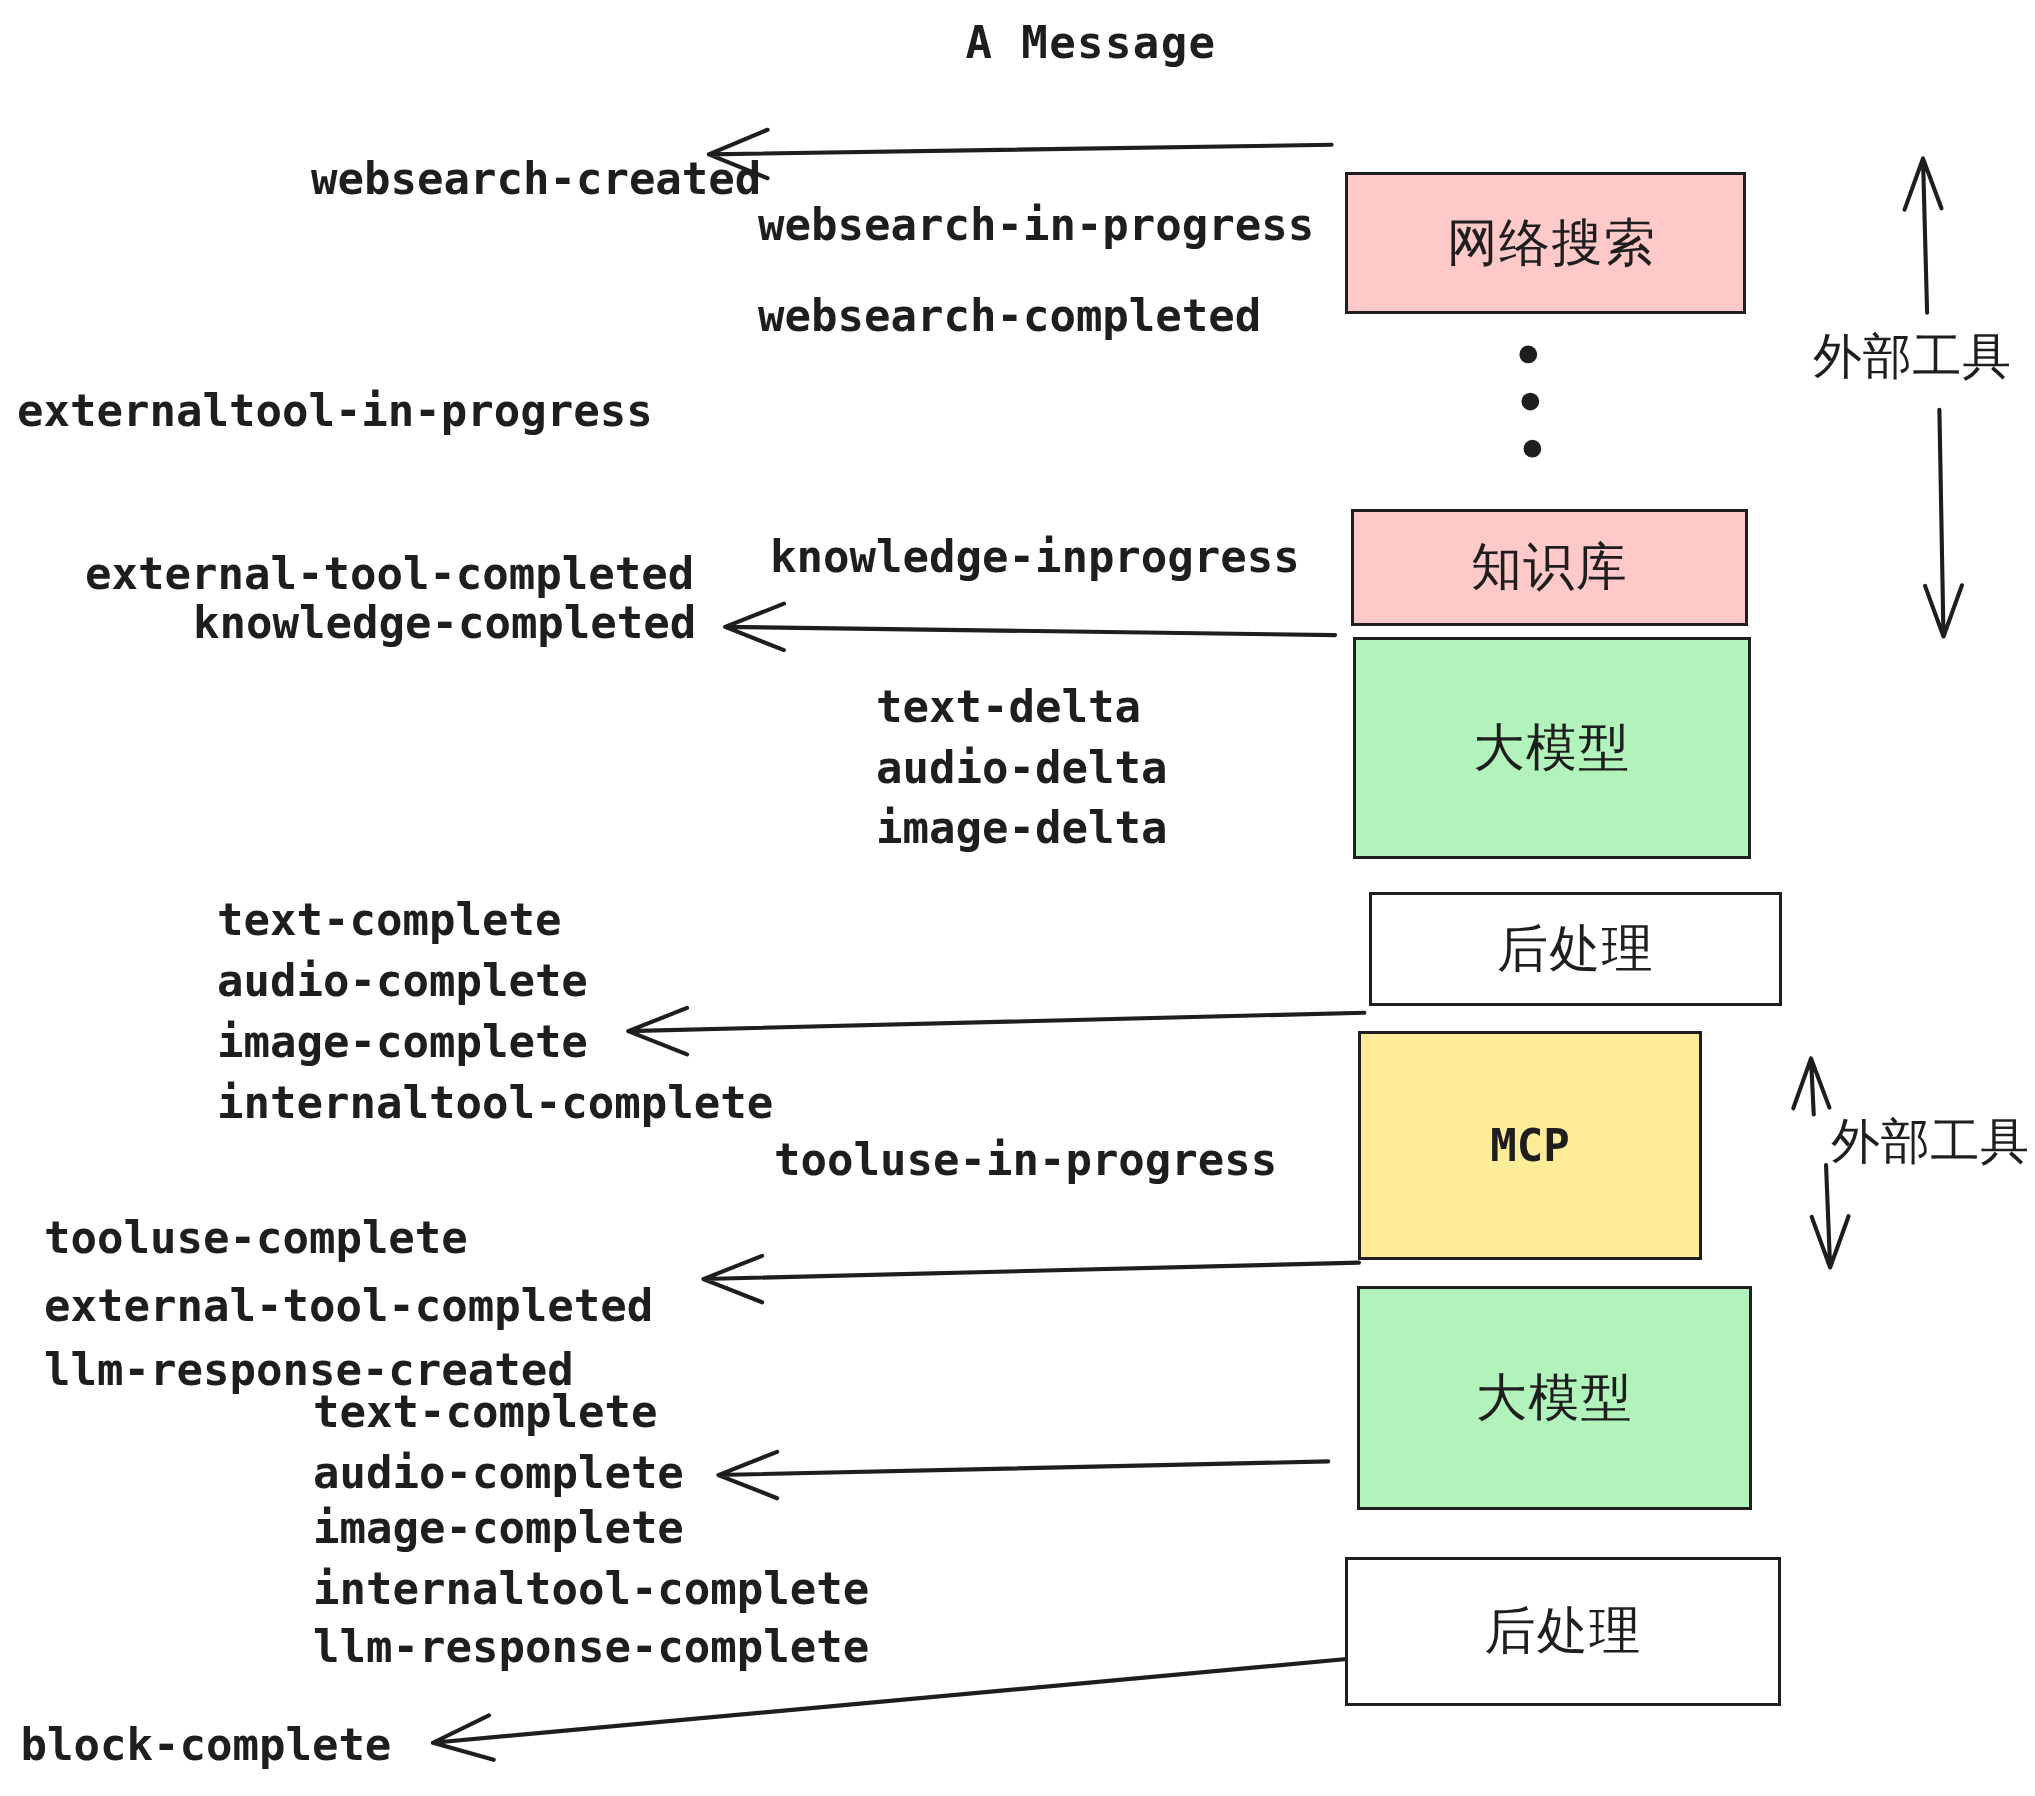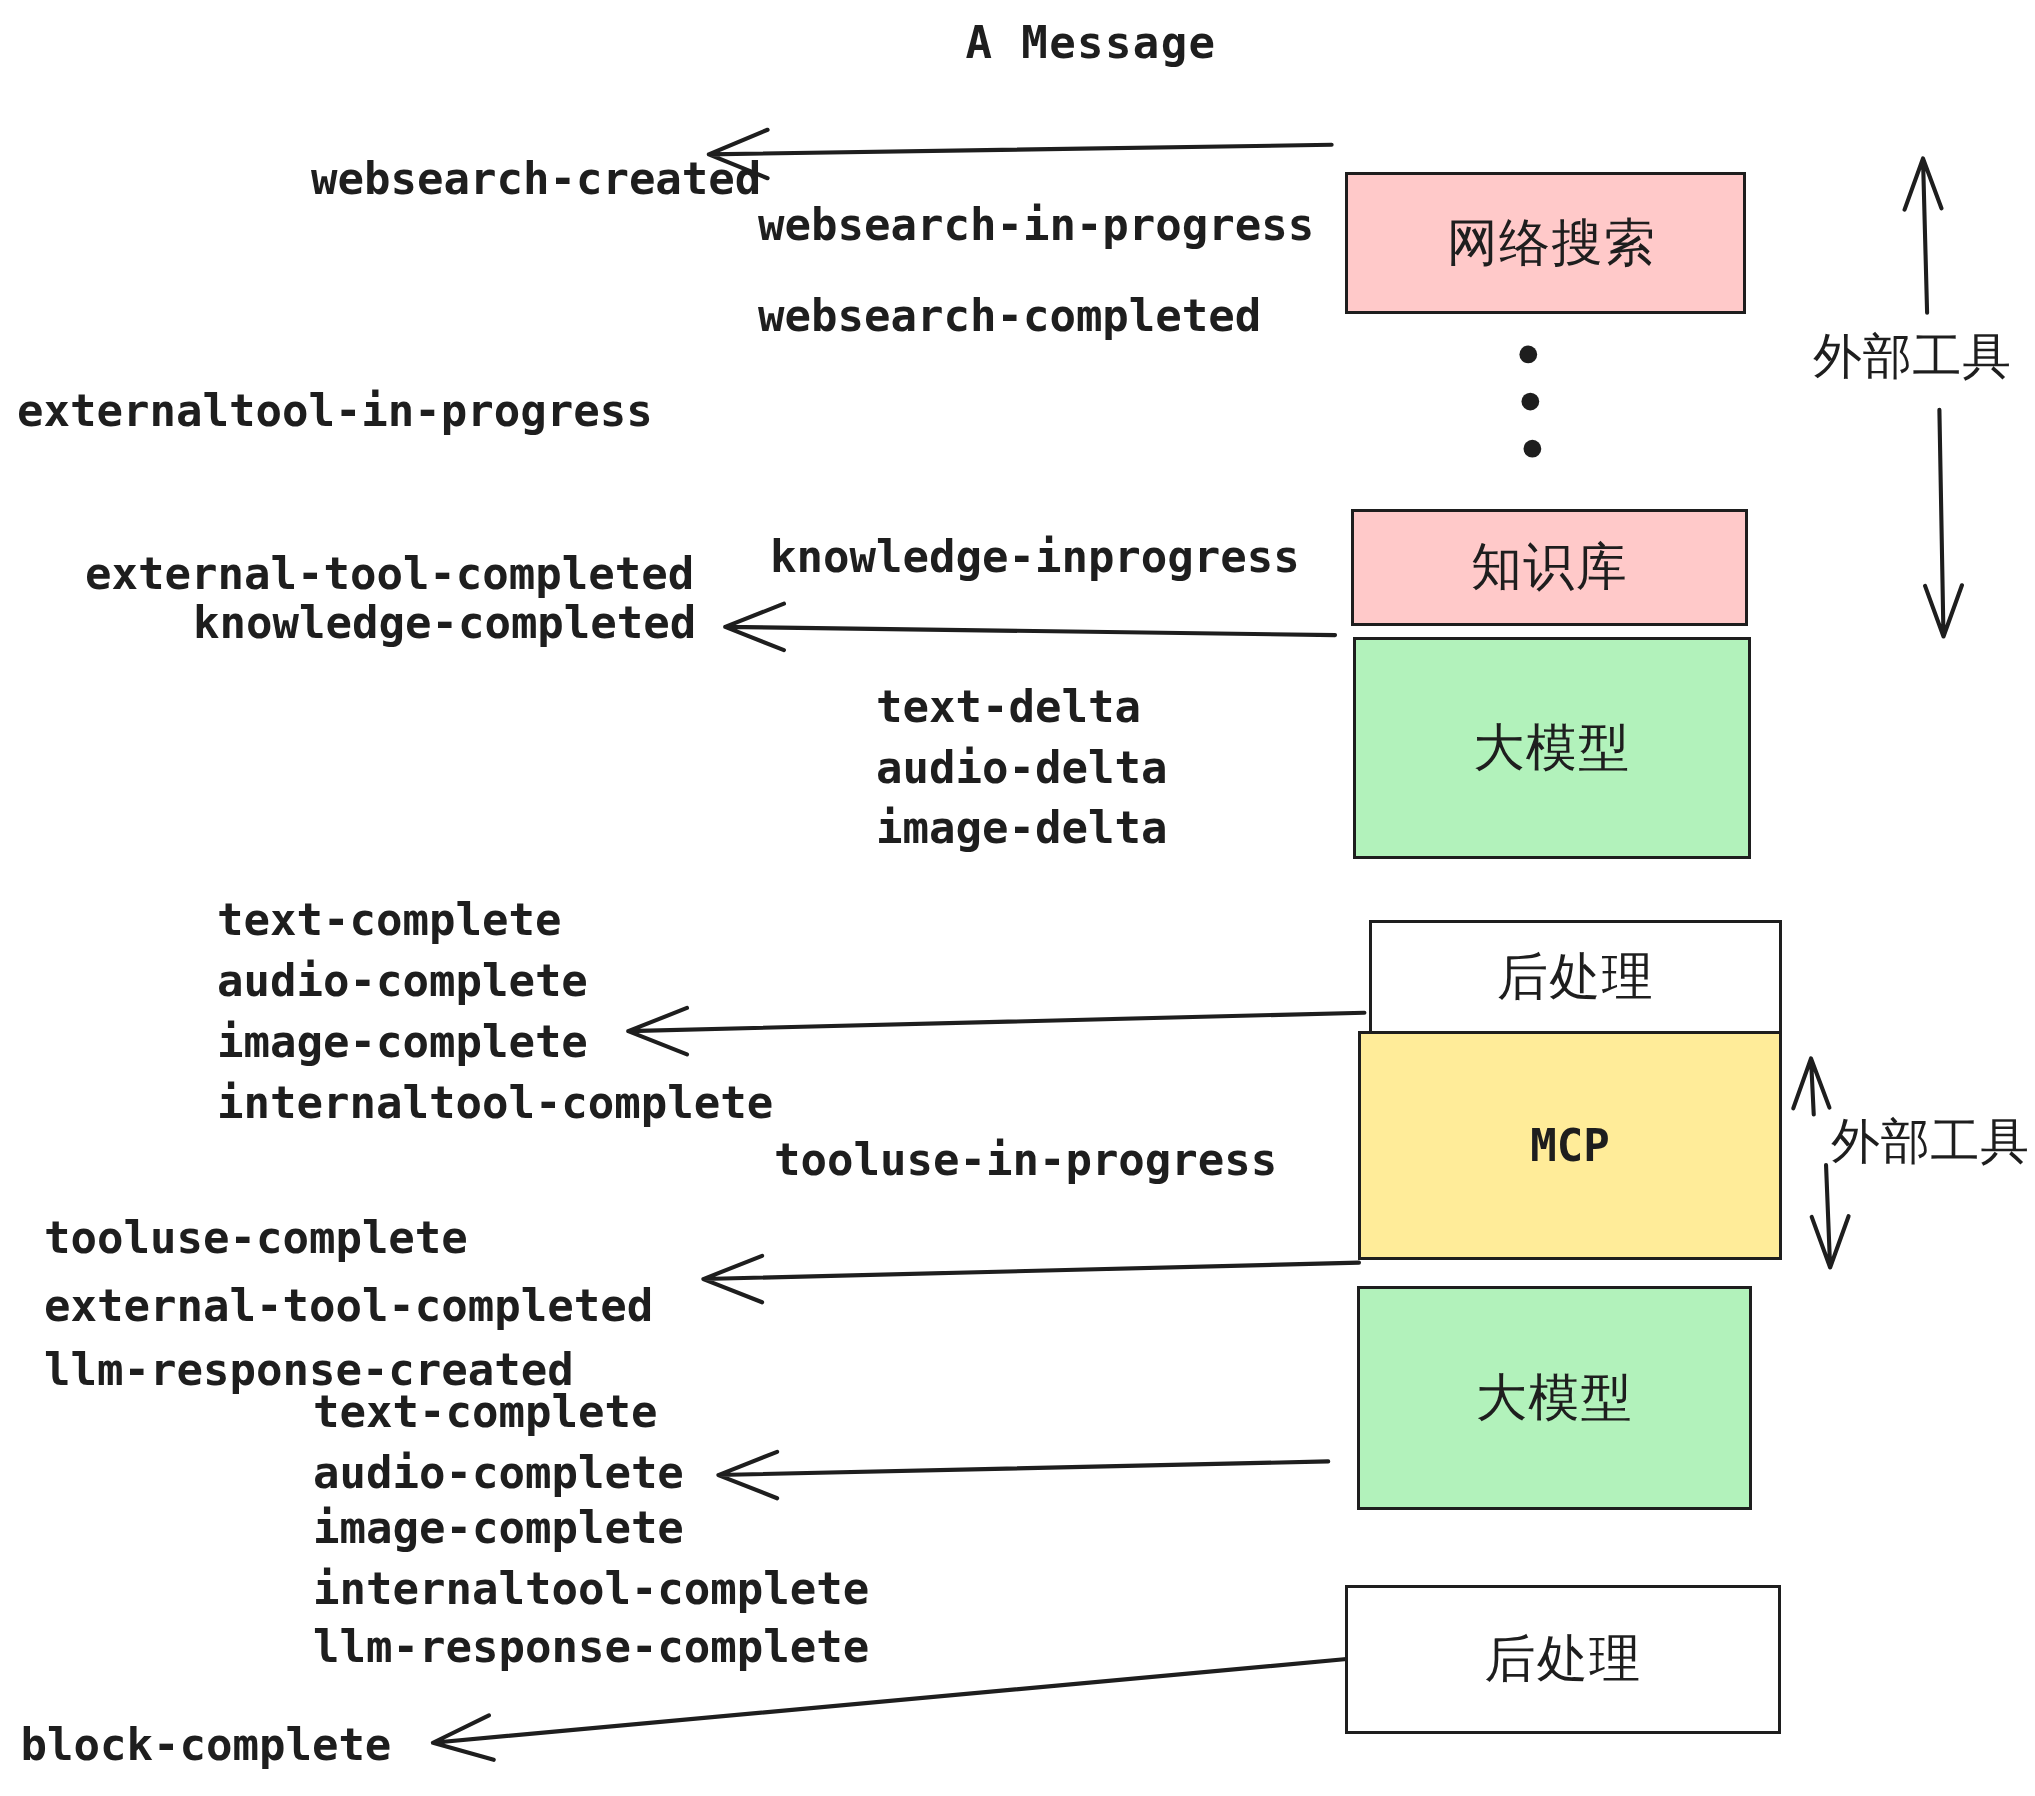--- a/index.html
+++ b/index.html
@@ -56,21 +56,21 @@
   }
   .box-label.mono {
     font-family: "DejaVu Sans Mono", monospace;
     font-size: 44px;
     font-weight: 700;
     letter-spacing: 0;
   }
   .pink   { background: #ffc9c9; }
   .green  { background: #b2f2bb; }
   .yellow { background: #ffec99; }
-  .white  { background: #ffffff; margin-top: 28px; }
+  .white  { background: #ffffff; }
   .side {
     position: absolute;
     font-family: "DejaVu Sans", "Liberation Sans", sans-serif;
     font-size: 49px;
     font-weight: 500;
     white-space: nowrap;
     transform: translateY(-50%);
     letter-spacing: 0.7px;
   }
 </style>
@@ -104,21 +104,21 @@
   </div>
   <div class="box pink" style="left:1351px; top:509px; width:397px; height:117px;">
     <span class="box-label">知识库</span>
   </div>
   <div class="box green" style="left:1353px; top:637px; width:398px; height:222px;">
     <span class="box-label">大模型</span>
   </div>
   <div class="box white" style="left:1369px; top:892px; width:413px; height:114px;">
     <span class="box-label">后处理</span>
   </div>
-  <div class="box yellow" style="left:1358px; top:1031px; width:424px; height:229px;justify-content:center;">
+  <div class="box yellow" style="left:1358px; top:1031px; width:344px; height:229px;justify-content:center;">
     <span class="box-label mono">MCP</span>
   </div>
   <div class="box green" style="left:1357px; top:1286px; width:395px; height:224px;">
     <span class="box-label">大模型</span>
   </div>
   <div class="box white" style="left:1345px; top:1557px; width:436px; height:149px;">
     <span class="box-label">后处理</span>
   </div>
 
   <div class="side" style="left:1813px; top:357px;">外部工具</div>

